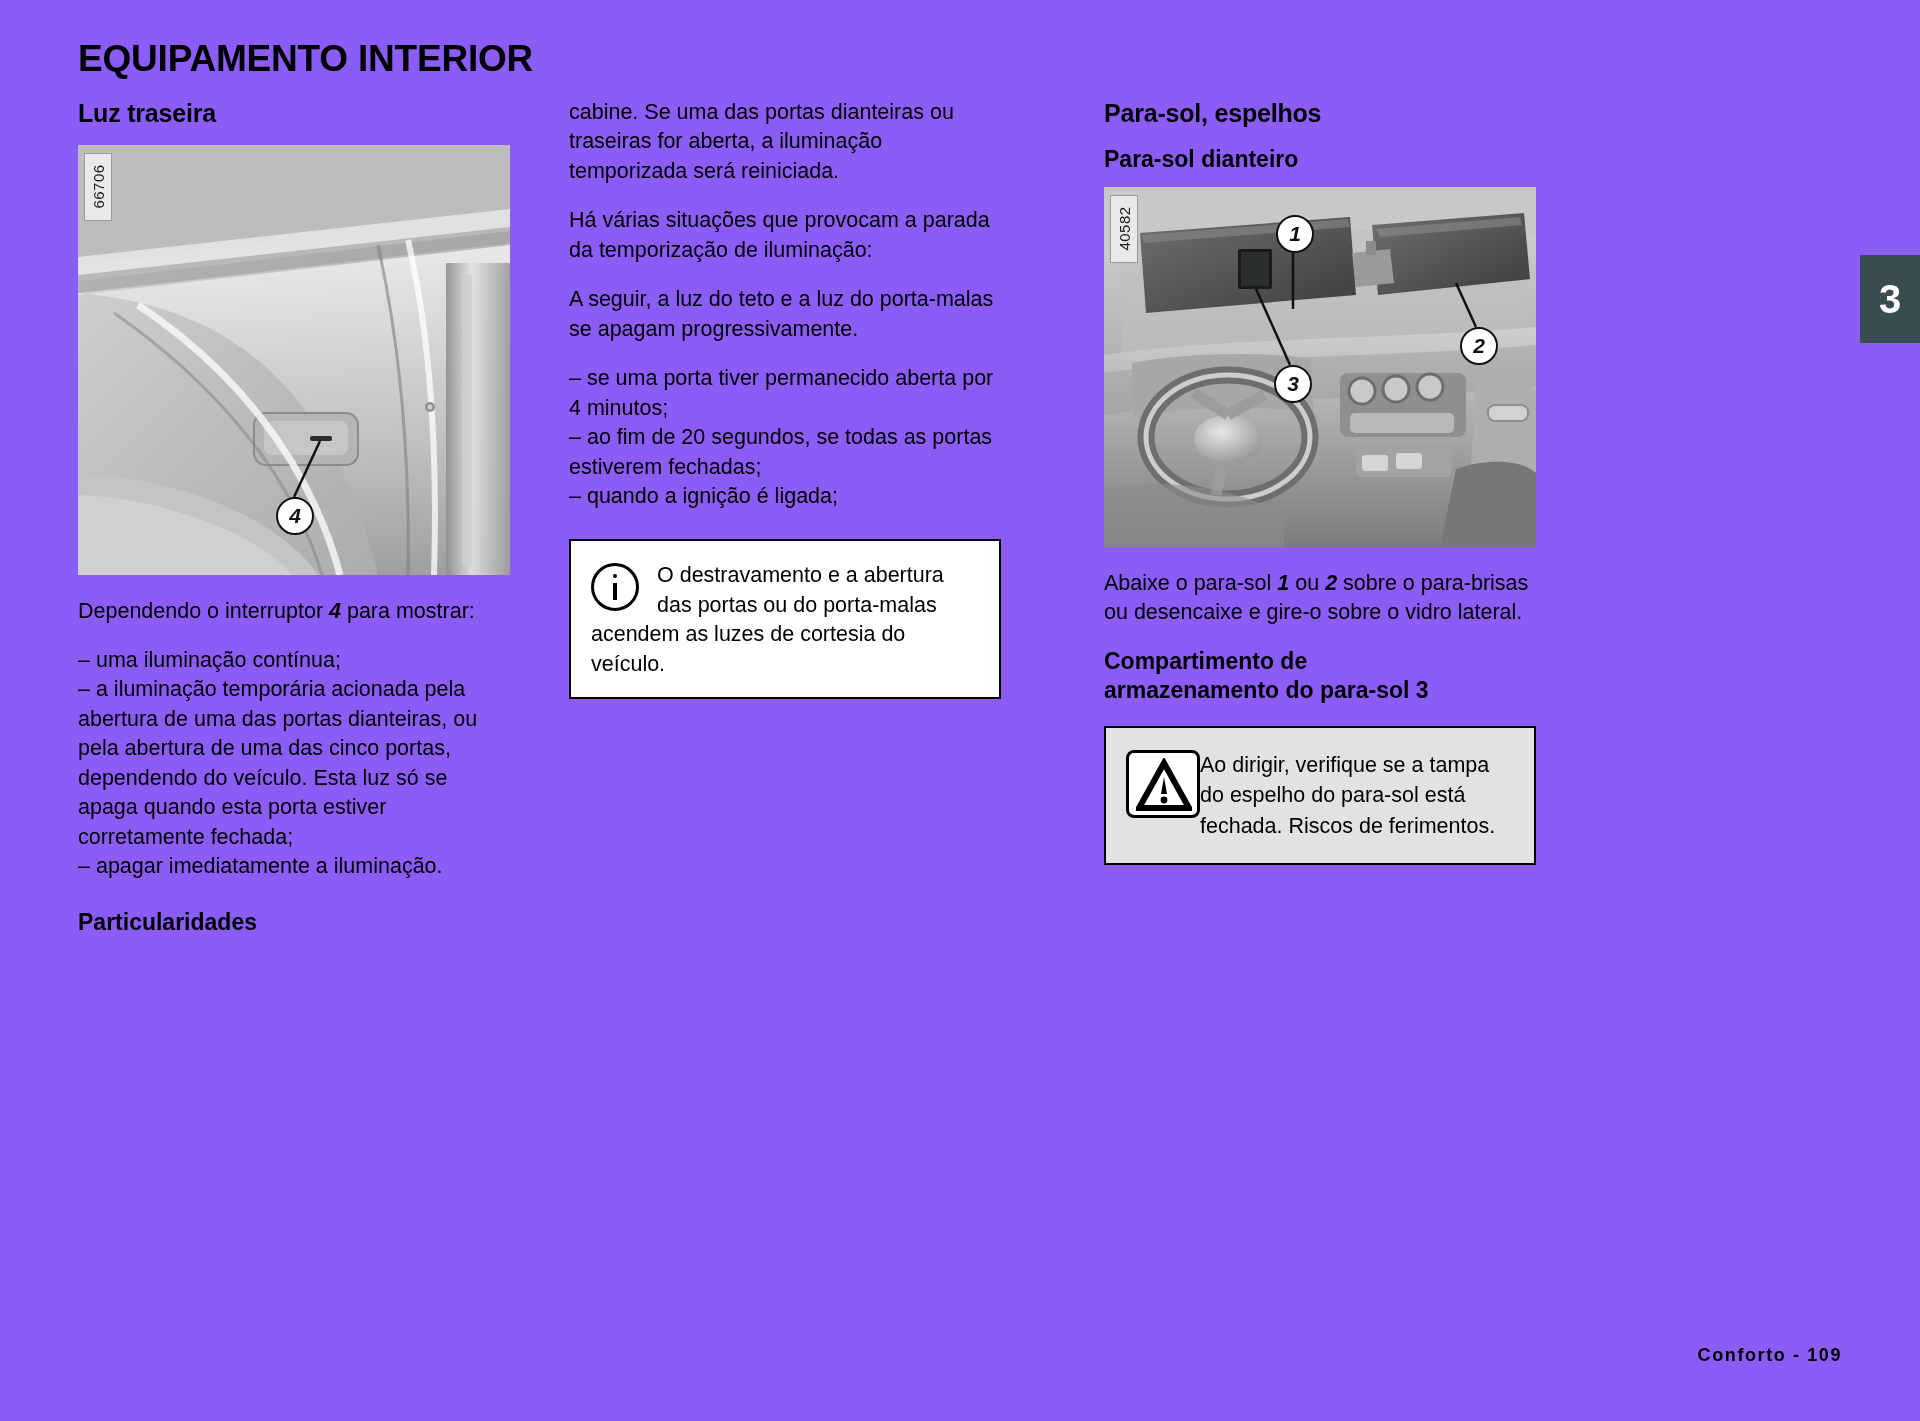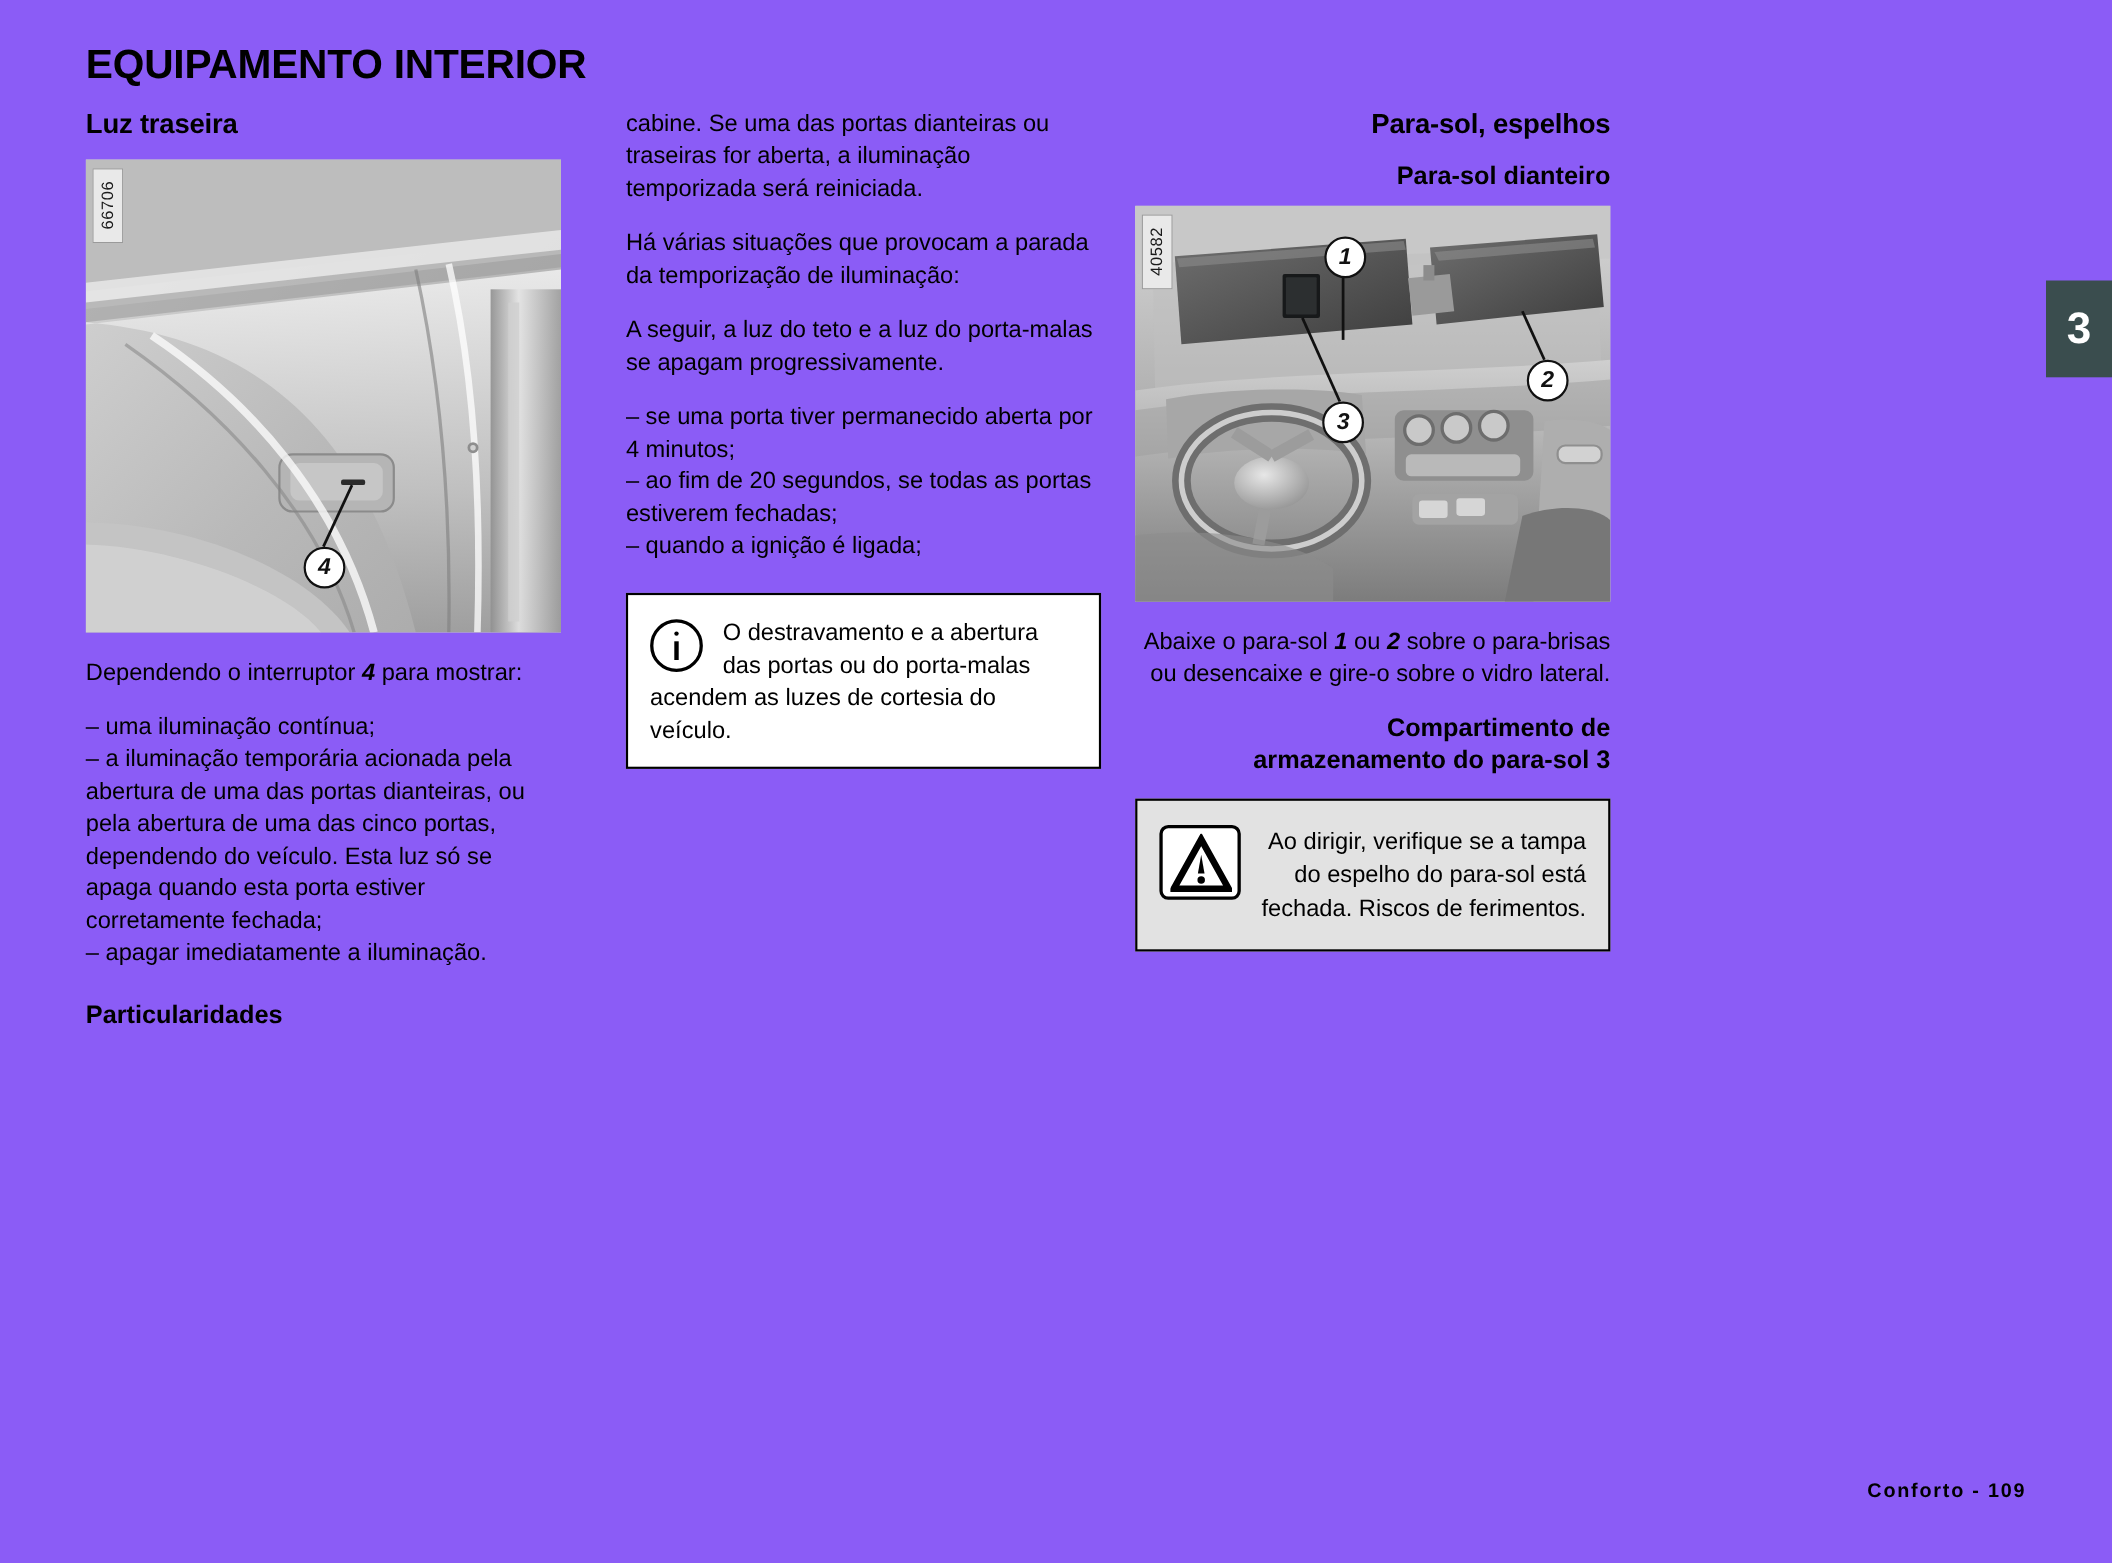--- a/index.html
+++ b/index.html
@@ -34,21 +34,21 @@
     letter-spacing: -0.2px;
   }
 
   
   .col {
     position: absolute;
     top: 98px;
   }
   .col1 { left: 78px;  width: 432px; }
   .col2 { left: 569px; width: 432px; }
-  .col3 { left: 1032px; width: 432px; text-align: right; }
+  .col3 { left: 1104px; width: 432px; }
 
   h2.sec {
     font-size: 25px;
     font-weight: bold;
     margin: 0 0 16px 0;
     line-height: 1.22;
     letter-spacing: -0.2px;
   }
   h3.sub {
     font-size: 23px;
@@ -156,21 +156,20 @@
     width: 4px; height: 17px;
     background: #000;
   }
 
   .warnbox {
     border: 2.5px solid #000;
     background: #e2e2e2;
     padding: 22px 20px 22px 20px;
     box-sizing: border-box;
     display: flex;
-    gap: 18px;
     align-items: flex-start;
     margin-top: 16px;
   }
   .warn-icon {
     flex: 0 0 auto;
     width: 74px; height: 68px;
     border: 3px solid #000;
     border-radius: 8px;
     background: #fff;
     position: relative;

